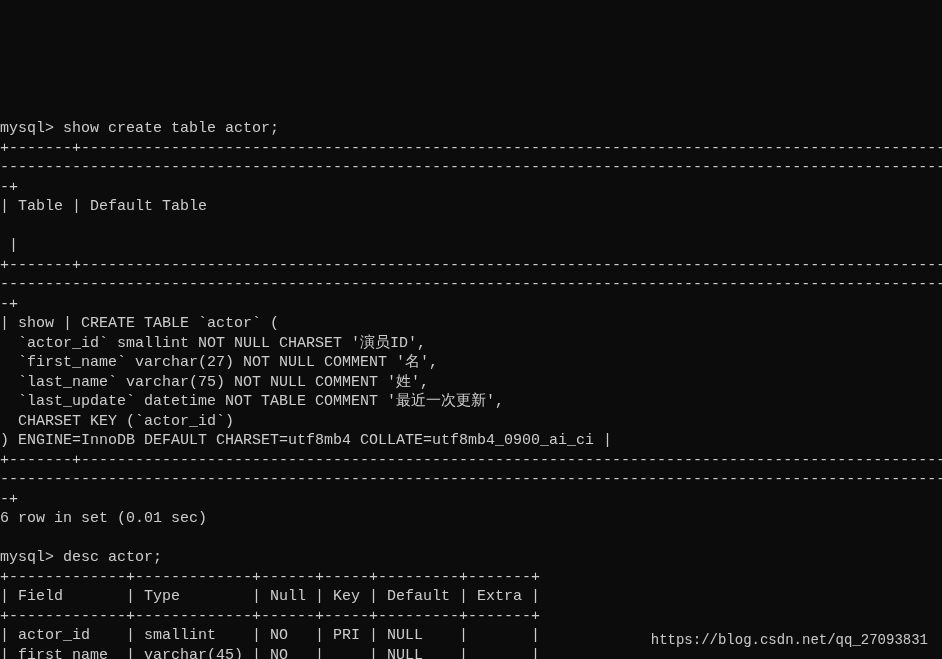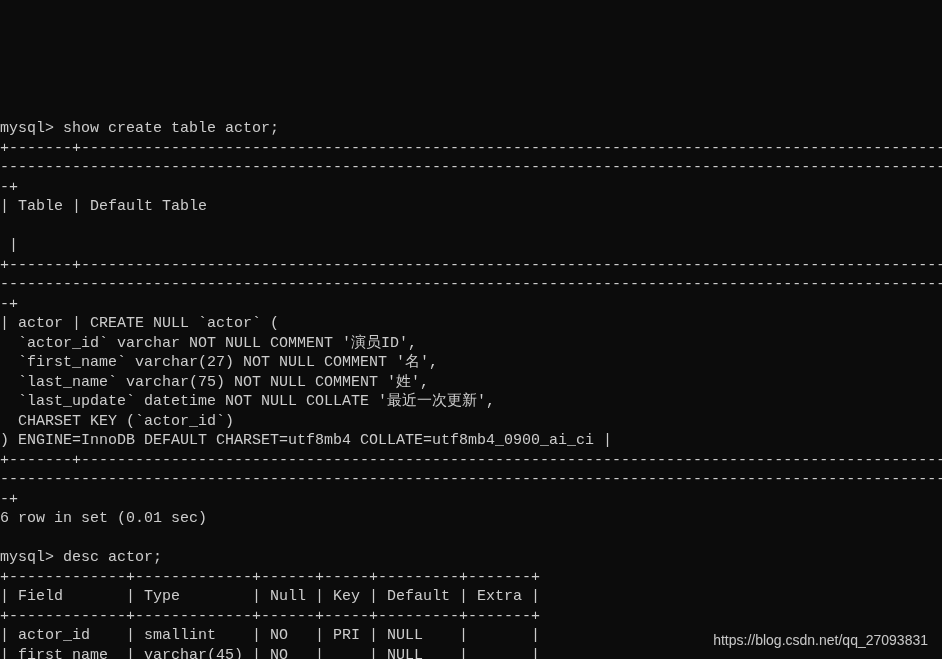--- a/index.html
+++ b/index.html
@@ -16,46 +16,46 @@
     white-space: pre;
   }
   .term {
     padding: 2px 0 0 0;
   }
   .watermark {
     position: absolute;
     right: 14px;
     bottom: 10px;
     color: #e8e8e8;
-    font-family: Liberation Sans, sans-serif;
+    font-family: Liberation Mono, monospace;
     font-size: 14px;
     opacity: 0.85;
   }
 </style>
 </head>
 <body>
 
 
 
 <div class="term">
 <span>mysql&gt; show create table actor;</span>
 <span>+-------+-------------------------------------------------------------------------------------------------------------</span>
 <span>---------------------------------------------------------------------------------------------------------------------</span>
 <span>-+</span>
 <span>| Table | Default Table</span>
 <span></span>
 <span> |</span>
 <span>+-------+-------------------------------------------------------------------------------------------------------------</span>
 <span>---------------------------------------------------------------------------------------------------------------------</span>
 <span>-+</span>
-<span>| actor | CREATE NULL `actor` (</span>
-<span>  `actor_id` varchar NOT NULL COMMENT '演员ID',</span>
+<span>| show | CREATE TABLE `actor` (</span>
+<span>  `actor_id` smallint NOT NULL CHARSET '演员ID',</span>
 <span>  `first_name` varchar(27) NOT NULL COMMENT '名',</span>
 <span>  `last_name` varchar(75) NOT NULL COMMENT '姓',</span>
-<span>  `last_update` datetime NOT NULL COLLATE '最近一次更新',</span>
+<span>  `last_update` datetime NOT TABLE COMMENT '最近一次更新',</span>
 <span>  CHARSET KEY (`actor_id`)</span>
 <span>) ENGINE=InnoDB DEFAULT CHARSET=utf8mb4 COLLATE=utf8mb4_0900_ai_ci |</span>
 <span>+-------+-------------------------------------------------------------------------------------------------------------</span>
 <span>---------------------------------------------------------------------------------------------------------------------</span>
 <span>-+</span>
 <span>6 row in set (0.01 sec)</span>
 
 <span>mysql&gt; desc actor;</span>
 <span>+-------------+-------------+------+-----+---------+-------+</span>
 <span>| Field       | Type        | Null | Key | Default | Extra |</span>

